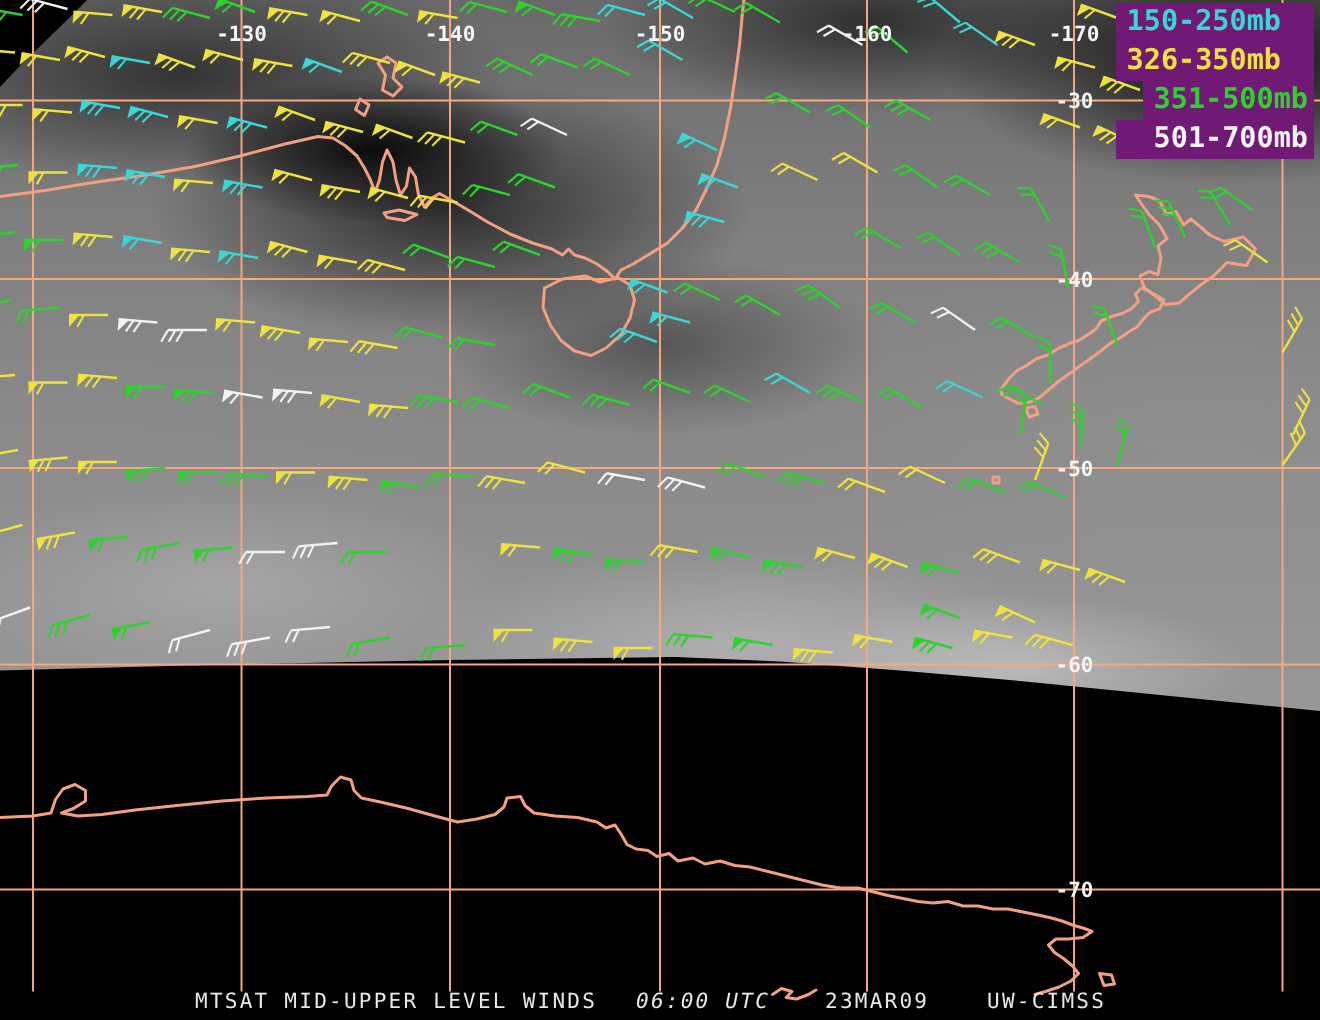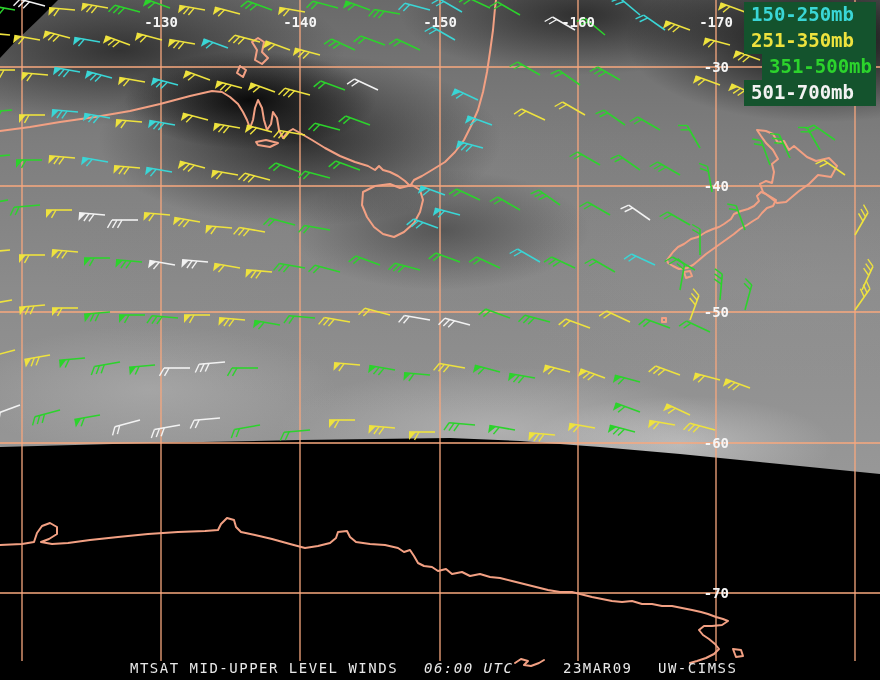--- a/index.html
+++ b/index.html
@@ -15,26 +15,26 @@
       radial-gradient(ellipse 240px 80px at 580px 15px, rgba(15,15,15,.65), rgba(15,15,15,0) 75%),
       radial-gradient(ellipse 200px 80px at 440px 230px, rgba(40,40,40,.5), rgba(40,40,40,0) 75%),
       radial-gradient(ellipse 420px 150px at 790px 280px, rgba(150,150,150,.30), rgba(150,150,150,0) 72%),
       radial-gradient(ellipse 320px 90px at 500px 430px, rgba(215,215,215,.40), rgba(215,215,215,0) 70%),
       radial-gradient(ellipse 260px 90px at 150px 390px, rgba(200,200,200,.35), rgba(200,200,200,0) 72%),
       radial-gradient(ellipse 220px 70px at 680px 445px, rgba(225,225,225,.45), rgba(225,225,225,0) 70%),
       radial-gradient(ellipse 500px 200px at 430px 260px, rgba(130,130,130,.35), rgba(130,130,130,0) 78%),
       linear-gradient(180deg,#6a6a6a 0%,#7e7e7e 30%,#8b8b8b 60%,#989898 100%);}
   #map{position:absolute;top:0;left:0;}
   #legend{position:absolute;top:2px;right:4px;z-index:5;}
-  .legend-row{display:block;background:#14532d;padding:0 4px 1px 7px;font-weight:bold;
+  .legend-row{display:block;background:#701a75;padding:0 4px 1px 7px;font-weight:bold;
               font-size:19px;line-height:25px;letter-spacing:0;white-space:pre;}
   #caption{position:absolute;top:660px;left:0;width:852px;height:20px;z-index:5;
            color:#e8e8e8;font-size:14px;letter-spacing:1.5px;white-space:pre;}
   #caption span{position:absolute;top:0;}
-  #cap-title{left:130px;} #cap-time{left:424px;font-style:italic;} #cap-date{left:563px;} #cap-credit{left:658px;}
+  #cap-title{left:130px;} #cap-time{left:424px;font-style:italic;} #cap-date{left:550px;} #cap-credit{left:658px;}
 </style>
 </head>
 <body>
 
 <div id="stage">
   <div id="sat"></div>
 
   <svg id="map" width="880" height="680" viewBox="0 0 880 680">
     <polygon fill="#000" points="0,447 150,443 300,440 450,438 520,441 600,447 680,454 760,462 880,474 880,680 0,680"></polygon>
     <polygon fill="#000" points="0,0 58,0 40,18 15,42 0,58"></polygon>
@@ -1203,23 +1203,23 @@
         <text x="161" y="27" text-anchor="middle" fill="#f5f5f5" font-size="14" font-weight="bold" font-family="DejaVu Sans Mono, Liberation Mono, monospace">-130</text>
         <text x="300" y="27" text-anchor="middle" fill="#f5f5f5" font-size="14" font-weight="bold" font-family="DejaVu Sans Mono, Liberation Mono, monospace">-140</text>
         <text x="440" y="27" text-anchor="middle" fill="#f5f5f5" font-size="14" font-weight="bold" font-family="DejaVu Sans Mono, Liberation Mono, monospace">-150</text>
         <text x="578" y="27" text-anchor="middle" fill="#f5f5f5" font-size="14" font-weight="bold" font-family="DejaVu Sans Mono, Liberation Mono, monospace">-160</text>
         <text x="716" y="27" text-anchor="middle" fill="#f5f5f5" font-size="14" font-weight="bold" font-family="DejaVu Sans Mono, Liberation Mono, monospace">-170</text>
       </g>
   </svg>
 
   <div id="legend">
       <span class="legend-row" style="color: rgb(58, 214, 214);">150-250mb</span>
-      <span class="legend-row" style="color: rgb(238, 226, 62);">251-350mb</span>
+      <span class="legend-row" style="color: rgb(238, 226, 62);">326-350mb</span>
       <span class="legend-row" style="color: rgb(44, 211, 44); margin-left: 18px;">351-500mb</span>
-      <span class="legend-row" style="color: rgb(242, 242, 242);">501-700mb</span>
+      <span class="legend-row" style="color: rgb(242, 242, 242); text-align: right;">501-700mb</span>
     </div>
 
   <div id="caption">
     <span id="cap-title">MTSAT MID-UPPER LEVEL WINDS</span>
     <span id="cap-time">06:00 UTC</span>
     <span id="cap-date">23MAR09</span>
     <span id="cap-credit">UW-CIMSS</span>
   </div>
 </div>
 

